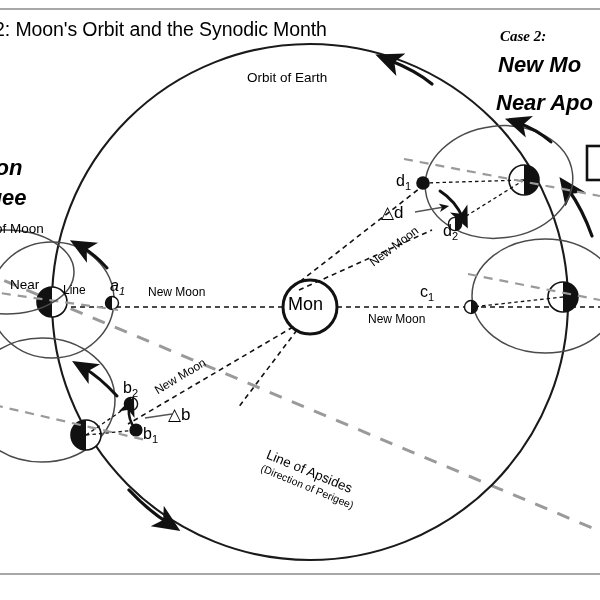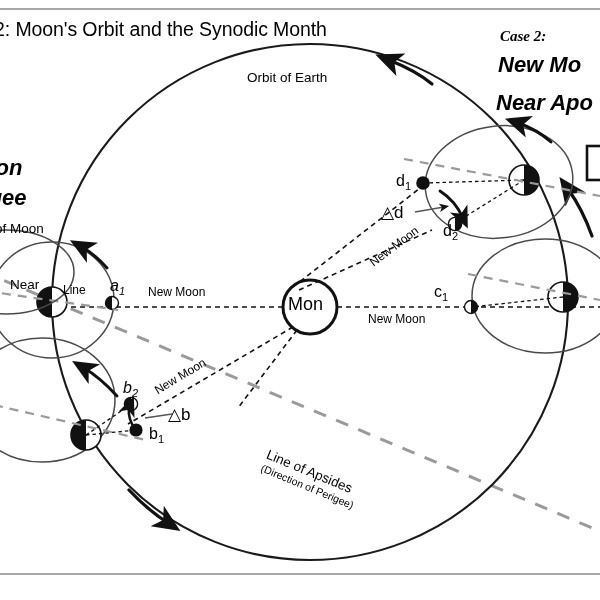--- a/index.html
+++ b/index.html
@@ -190,25 +190,25 @@
   <div class="lbl small-txt" style="left:148px; top:285px;">New Moon</div>
 
   <div class="lbl small-txt" style="left:368px; top:312px;">New Moon</div>
 
   <div class="lbl small-txt" style="left:367px; top:258px; transform:rotate(-37deg); transform-origin:left top;">New Moon</div>
 
   <div class="lbl small-txt" style="left:152px; top:385px; transform:rotate(-31deg); transform-origin:left top;">New Moon</div>
 
   <div class="lbl pt-lbl" style="left:110px; top:277px;font-style:italic;"><span>a</span><sub>1</sub></div>
 
-  <div class="lbl pt-lbl" style="left:143px; top:425px;margin-left:6px;"><span>b</span><sub>1</sub></div>
-
-  <div class="lbl pt-lbl" style="left:123px; top:379px;font-style:italic;"><span>b</span><sub>2</sub></div>
-
-  <div class="lbl pt-lbl" style="left:434px; top:283px;"><span>c</span><sub>1</sub></div>
+  <div class="lbl pt-lbl" style="left:143px; top:425px;"><span>b</span><sub>1</sub></div>
+
+  <div class="lbl pt-lbl" style="left:123px; top:379px;"><span>b</span><sub>2</sub></div>
+
+  <div class="lbl pt-lbl" style="left:420px; top:283px;"><span>c</span><sub>1</sub></div>
 
   <div class="lbl pt-lbl" style="left:396px; top:172px;"><span>d</span><sub>1</sub></div>
 
   <div class="lbl pt-lbl" style="left:443px; top:222px;text-align:right;"><span>d</span><sub>2</sub></div>
 
   <div class="lbl delta" style="left:168px; top:404px;">△b</div>
 
   <div class="lbl delta" style="left:381px; top:202px;">△d</div>
 
   <div class="lbl" style="left:270px; top:447px; transform:rotate(22.5deg); transform-origin:left top;">

